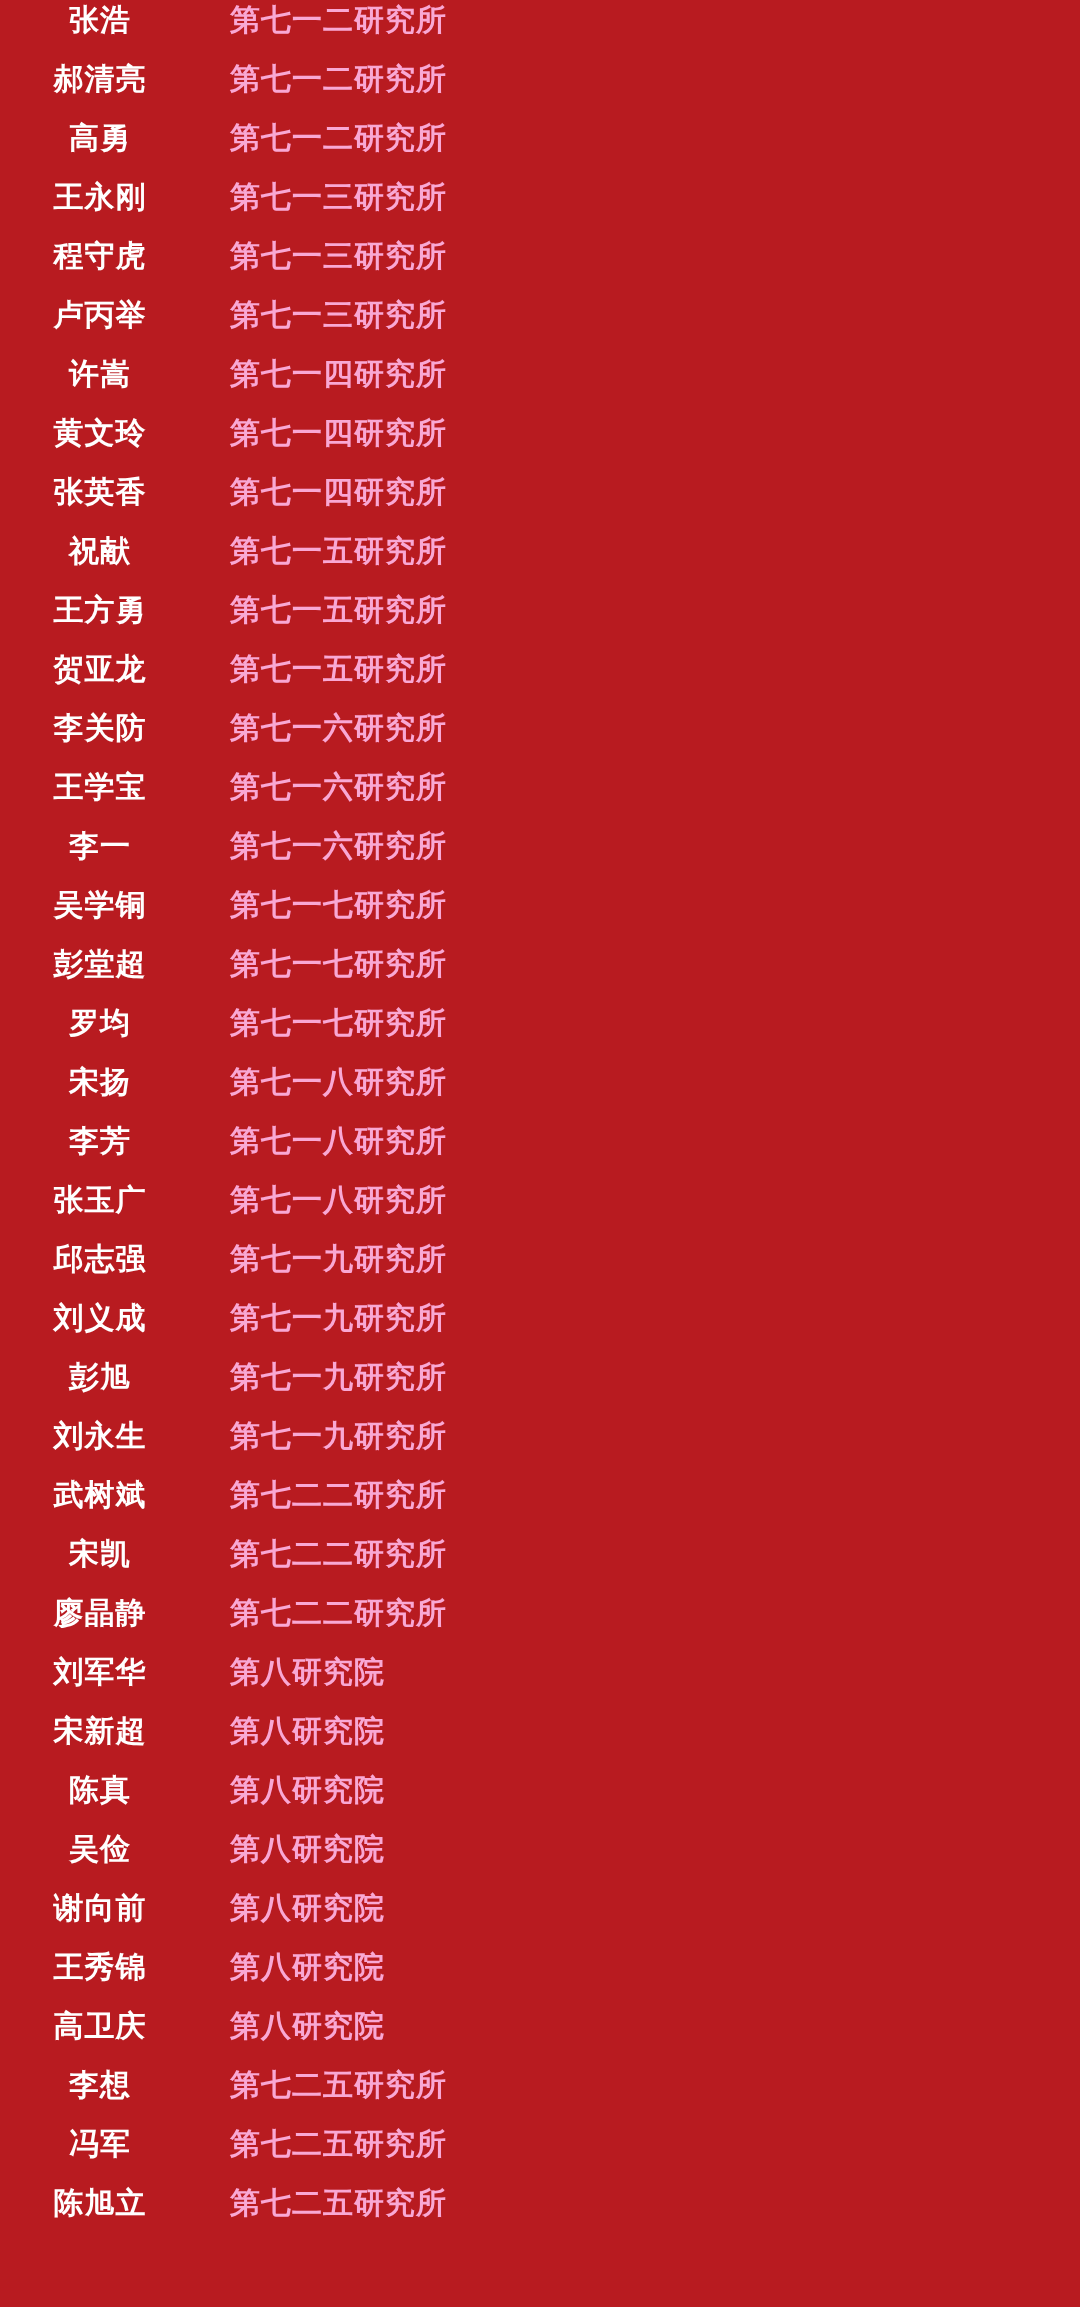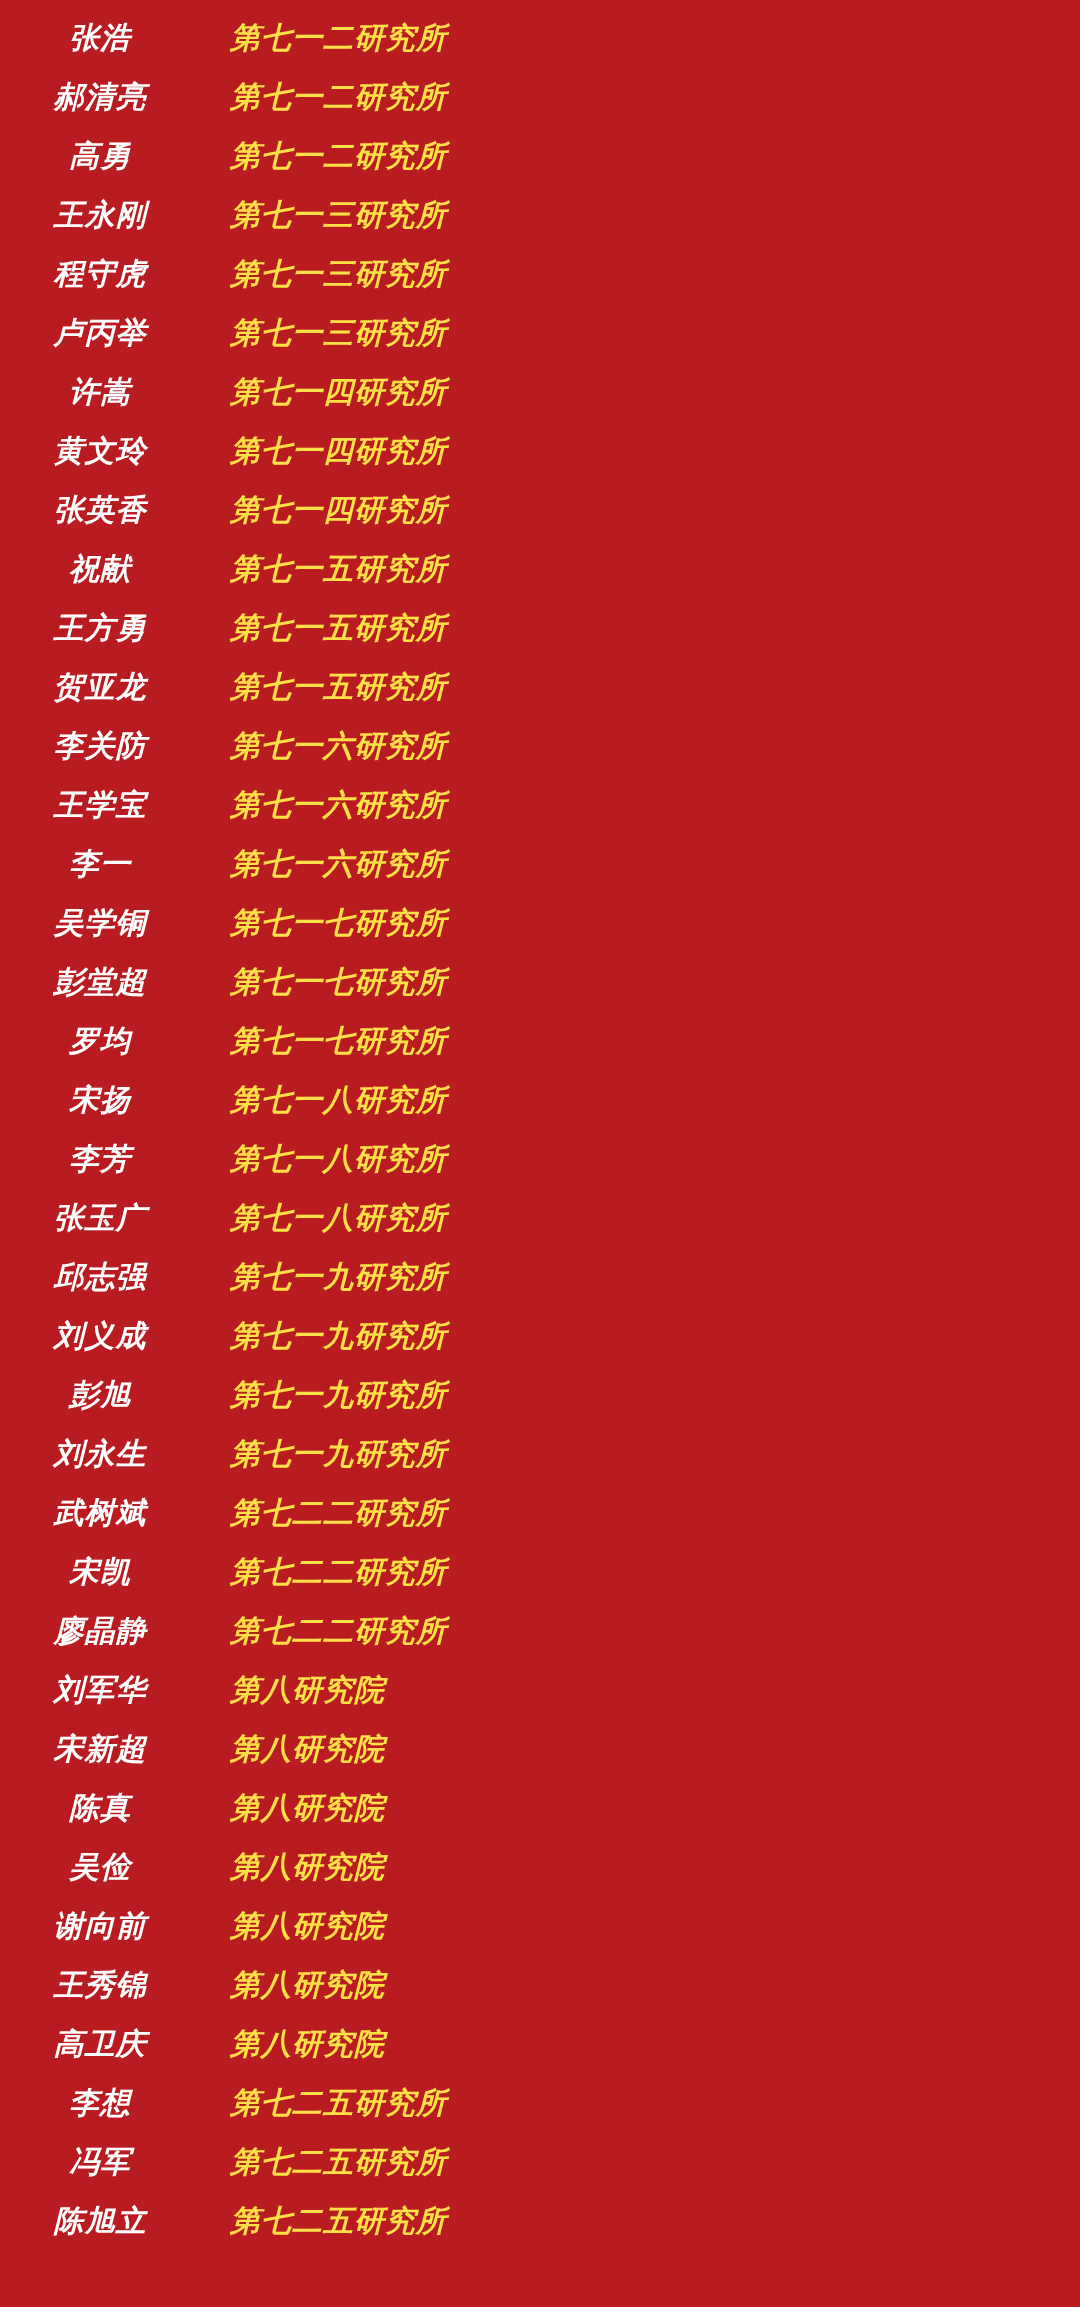--- a/index.html
+++ b/index.html
@@ -14,41 +14,40 @@
     color: #ffffff;
     overflow: hidden;
   }
   #roster {
     width: 1080px;
     box-sizing: border-box;
     padding-top: 0px;
   }
   .row {
     display: flex;
-    align-items: flex-end;
+    align-items: flex-start;
     height: 59px;
-    font-style: italic;
   }
   .name {
     width: 200px;
     min-width: 200px;
     text-align: center;
     font-size: 30px;
     font-weight: bold;
     letter-spacing: 1px;
     color: #ffffff;
     white-space: nowrap;
   }
   .unit {
     flex: 1;
     text-align: left;
     font-size: 30px;
     font-weight: bold;
     letter-spacing: 1px;
-    color: #fde047;
+    color: #f9a8d4;
     white-space: nowrap;
     padding-left: 30px;
   }
 </style>
 </head>
 <body style="background: rgb(184, 27, 32);">
 
 <div id="roster">
     <div class="row">
       <div class="name">张浩</div>

